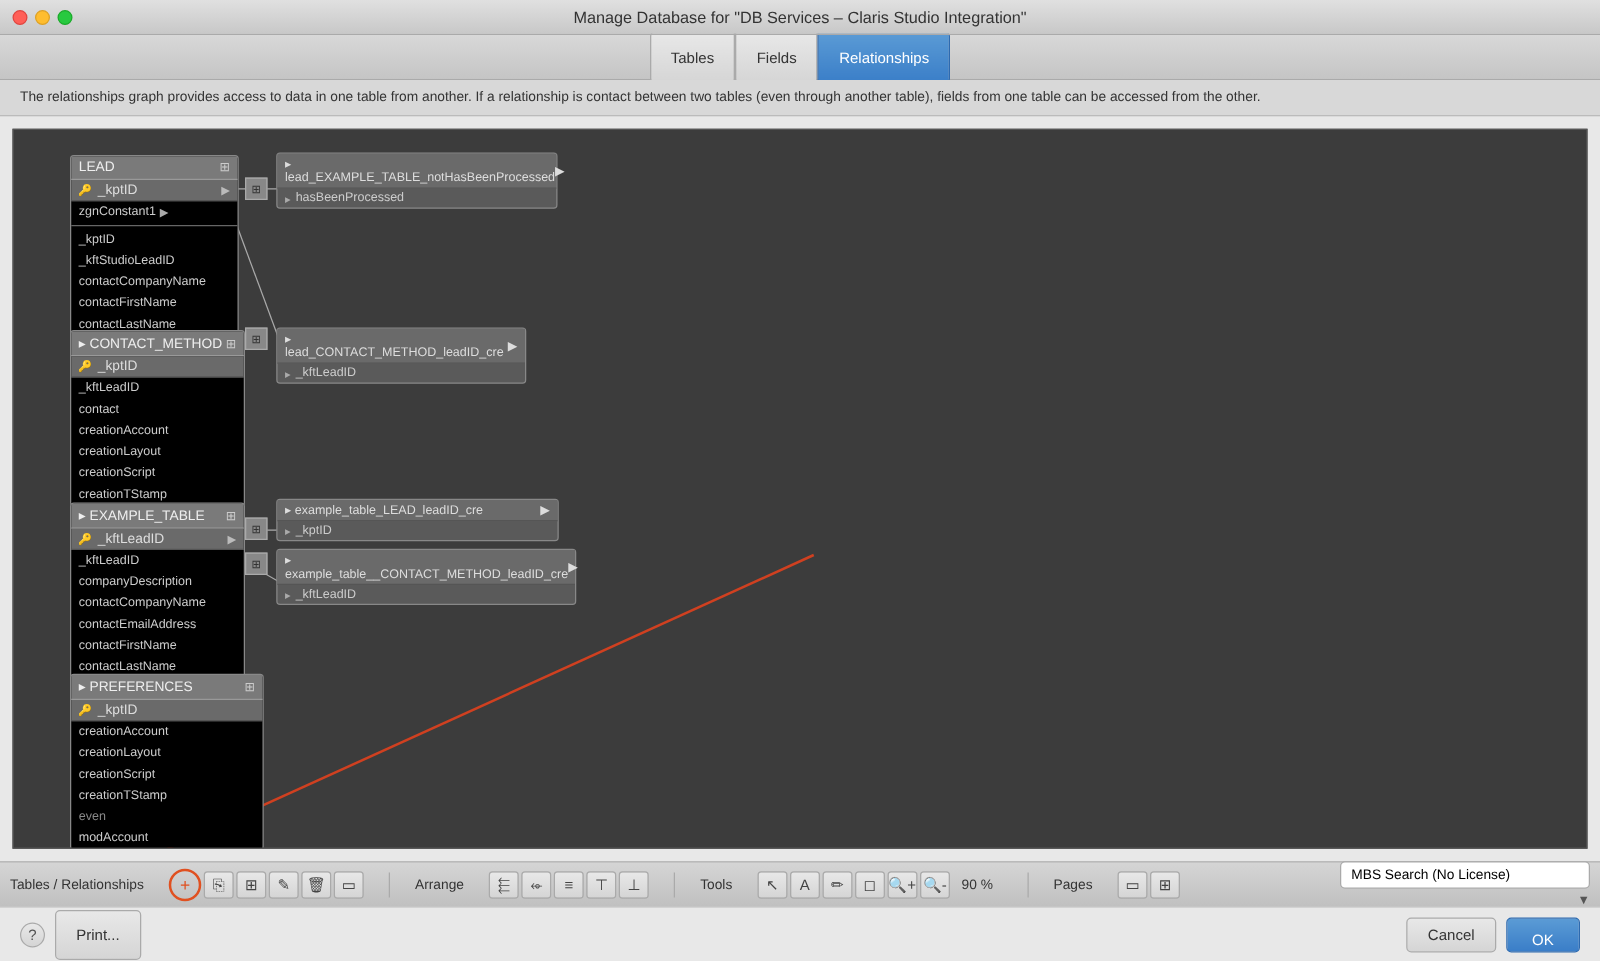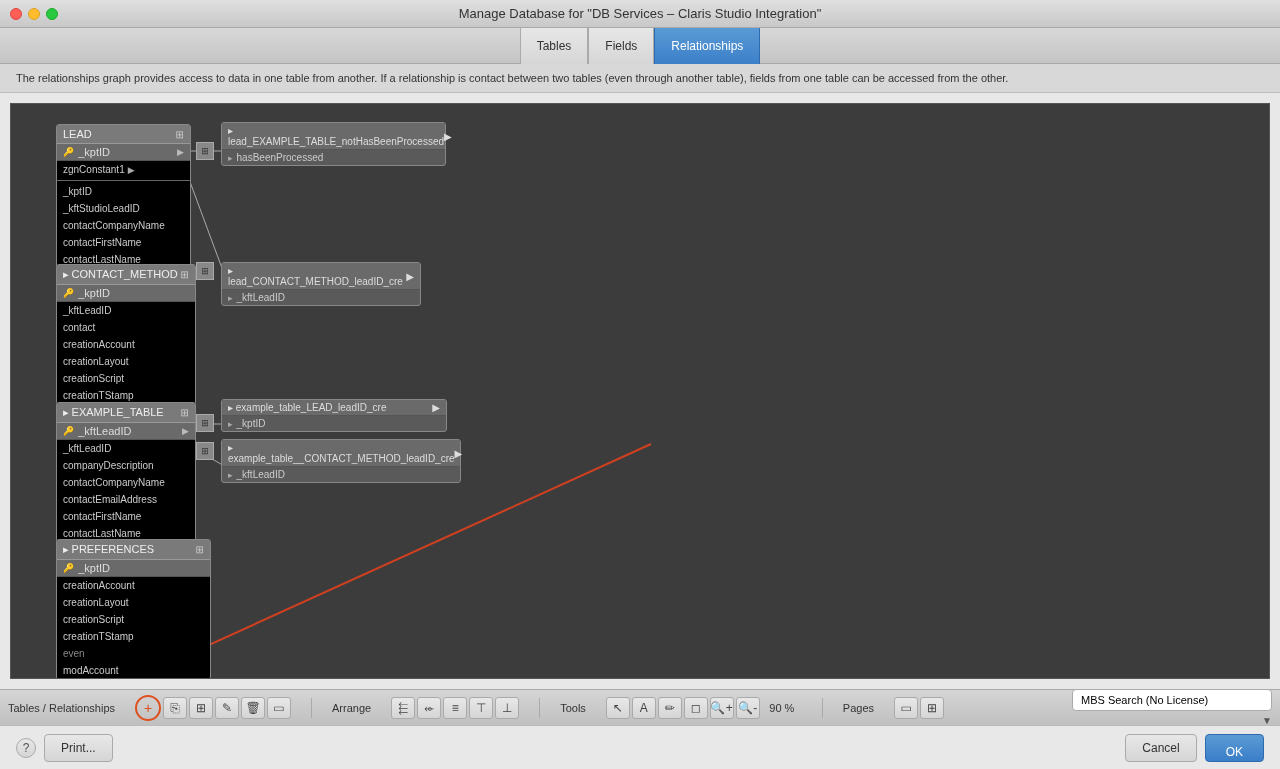--- a/index.html
+++ b/index.html
@@ -309,21 +309,21 @@
       border: 1px solid #aaa;
       background: linear-gradient(to bottom, #e8e8e8, #d5d5d5);
       display: flex;
       align-items: center;
       justify-content: center;
       font-size: 12px;
       color: #555;
       cursor: pointer;
     }
     .print-btn {
-      height: 28px;
+      height: 40px;
       padding: 0 16px;
       background: linear-gradient(to bottom, #e8e8e8, #d5d5d5);
       border: 1px solid #aaa;
       border-radius: 4px;
       font-size: 12px;
       color: #333;
       cursor: pointer;
     }
     .action-right {
       display: flex;

